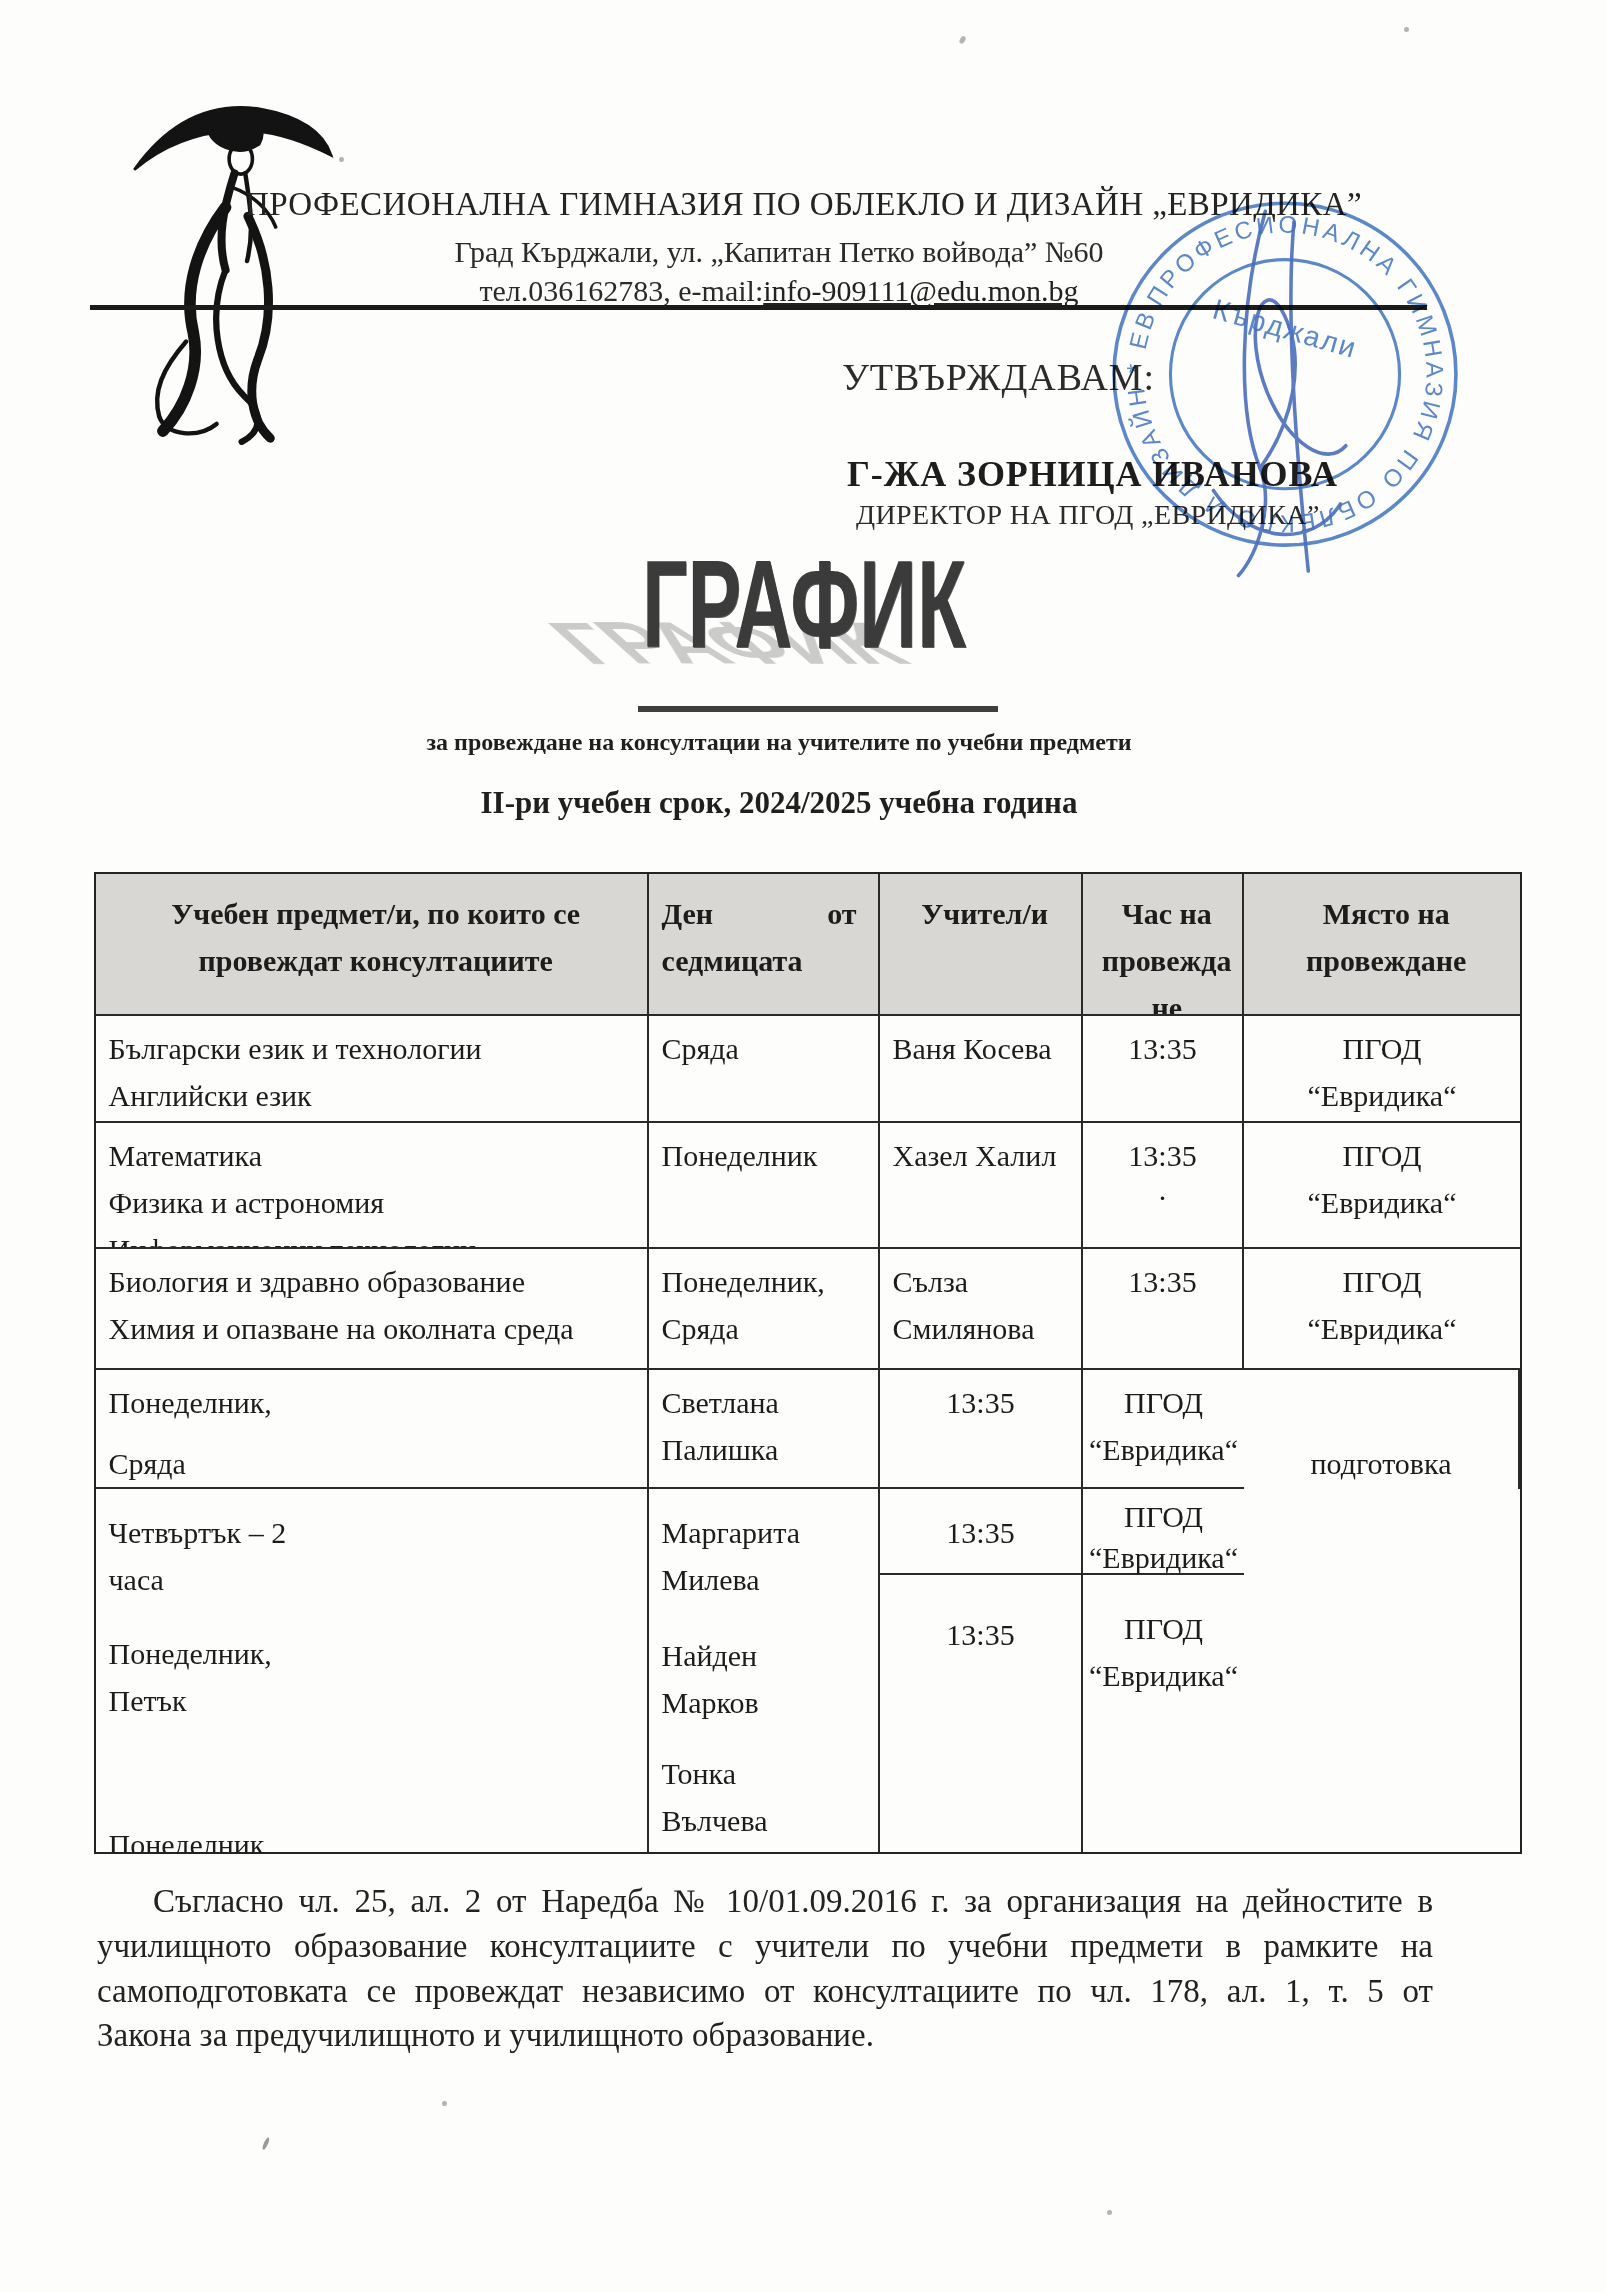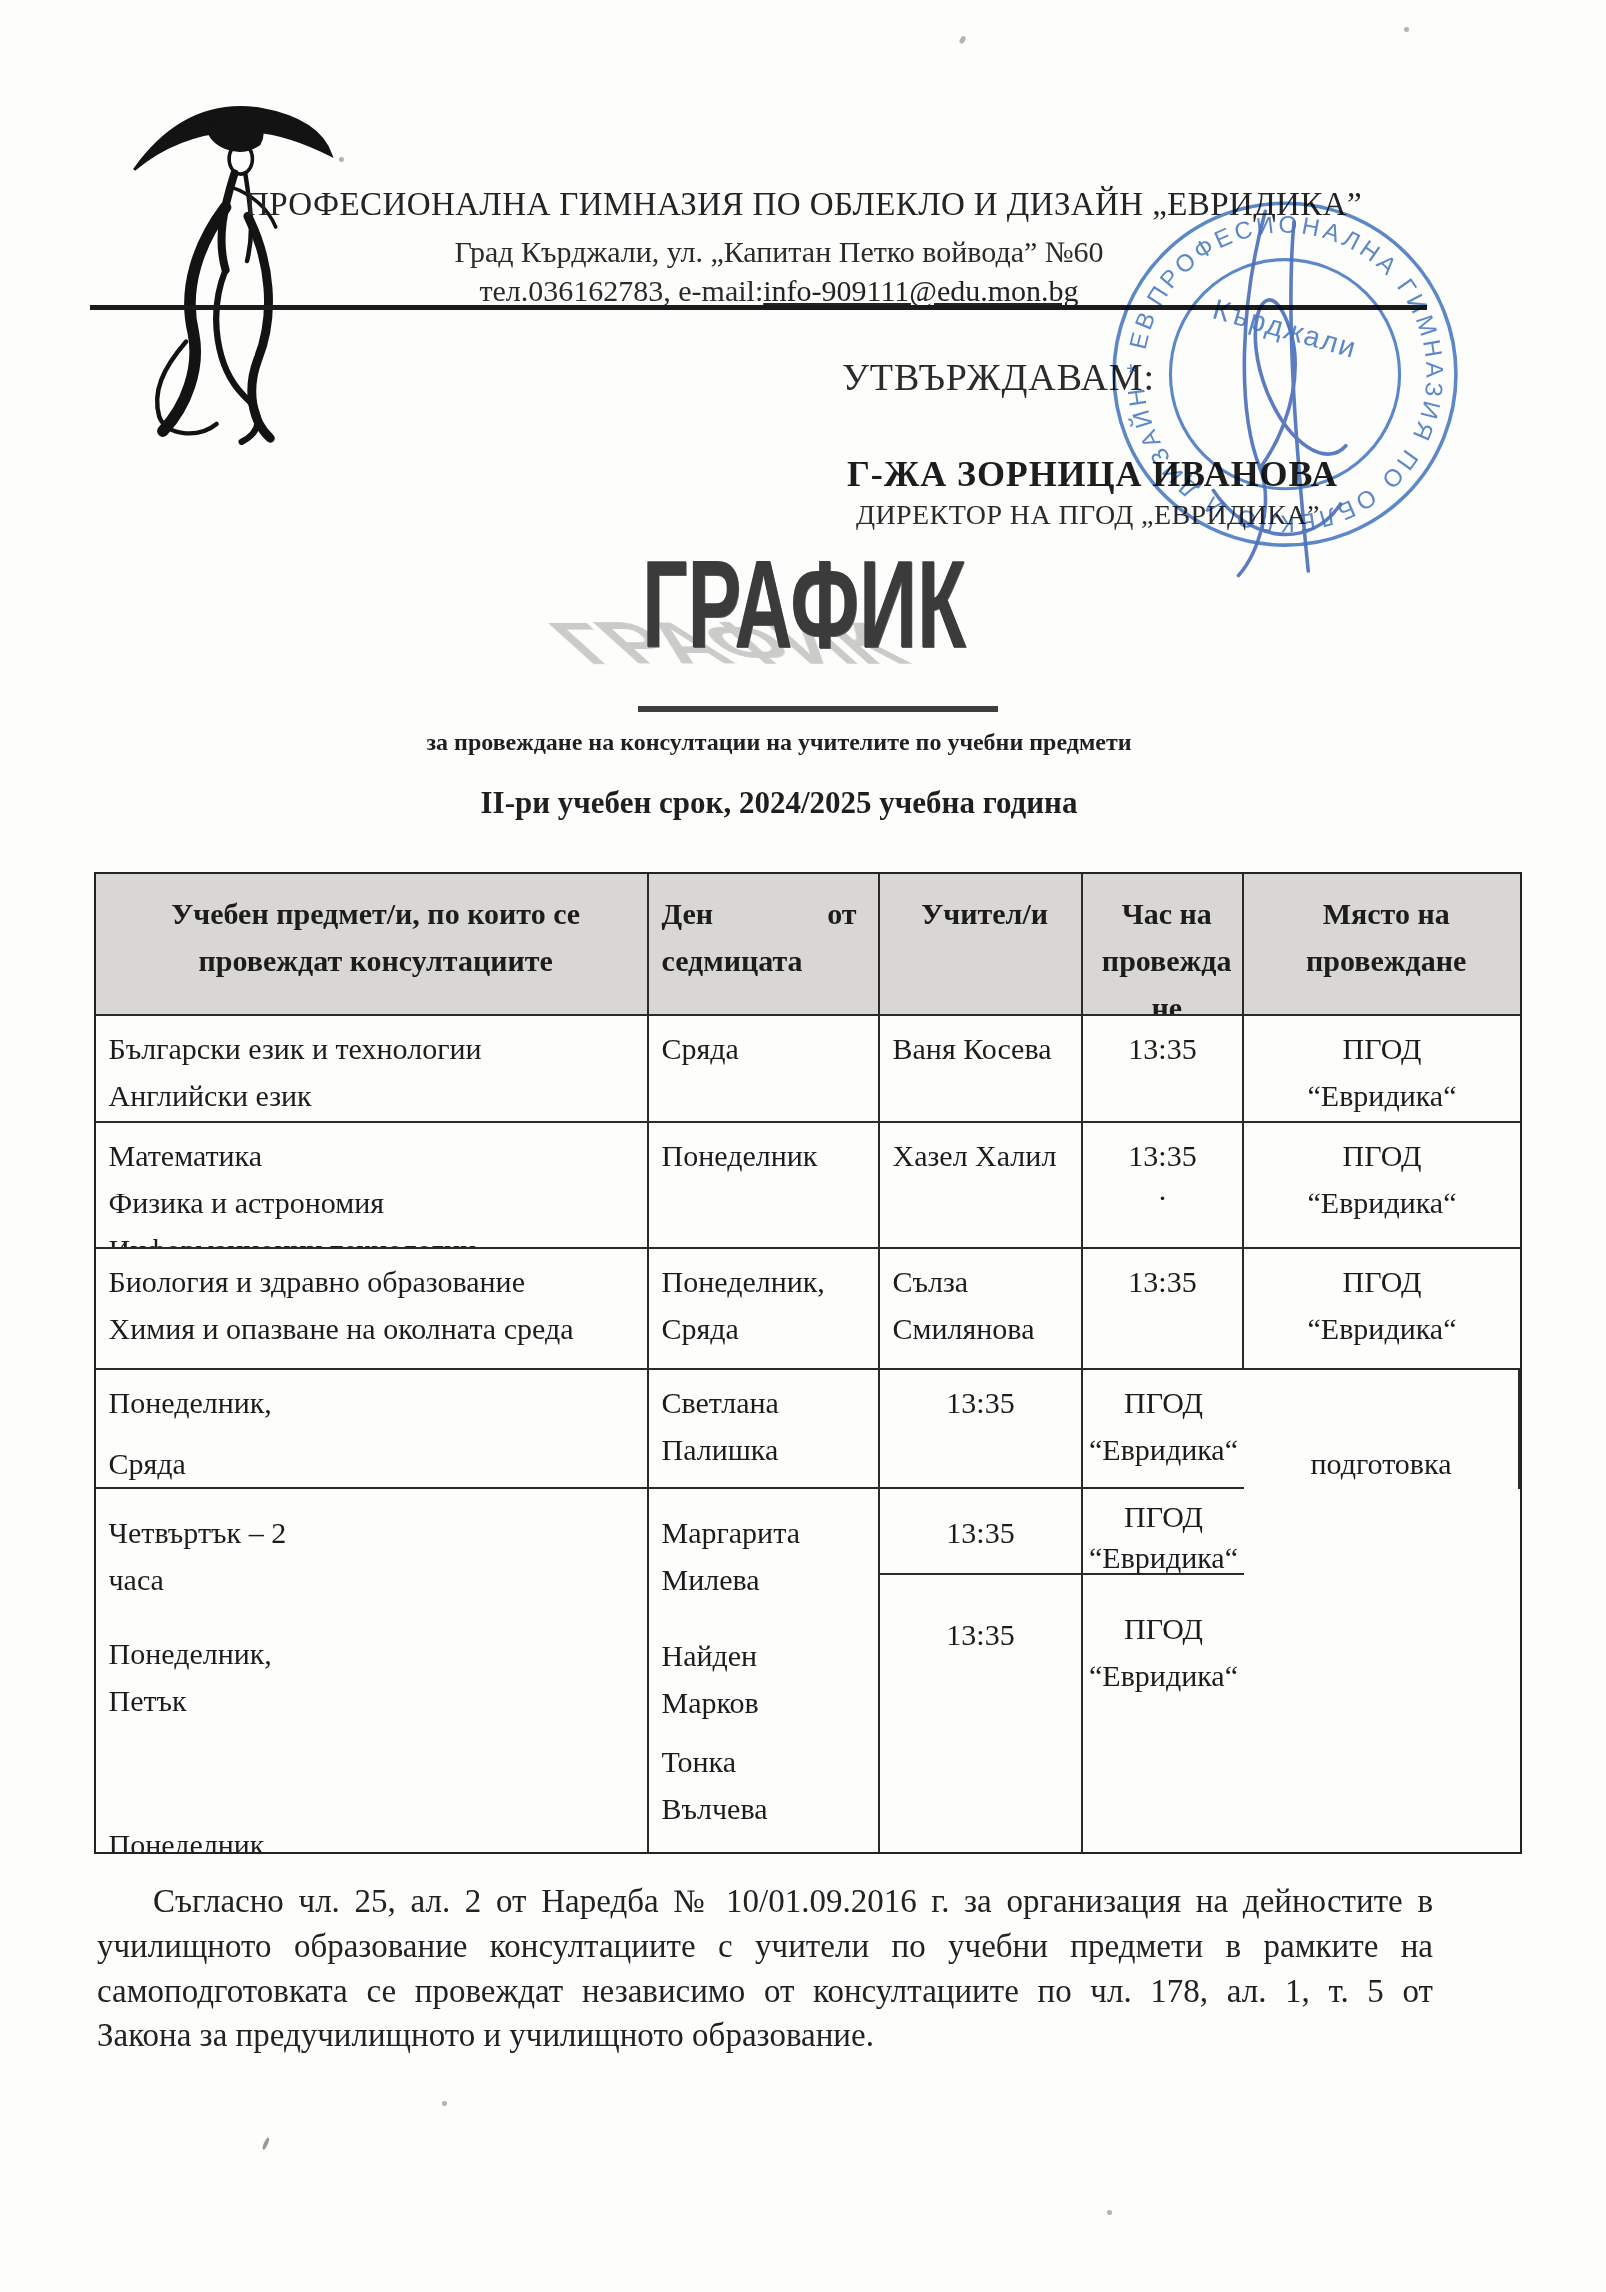--- a/index.html
+++ b/index.html
@@ -236,21 +236,21 @@
       <div style="margin-top:27px">Понеделник,</div>
       <div>Петък</div>
       <div style="margin-top:97px">Понеделник,</div>
 
     </div>
     <div class="cell bot crow-pad">
       <div>Маргарита</div>
       <div>Милева</div>
       <div style="margin-top:29px">Найден</div>
       <div>Марков</div>
-      <div style="margin-top:12px">Тонка</div>
+      <div style="margin-top:24px">Тонка</div>
       <div>Вълчева</div>
     </div>
     <div class="cell bot splitcell">
       <div class="subcell" style="padding-top:19.7px">
         <div>13:35</div>
       </div>
       <div class="subcell2" style="padding-top:36px">
         <div>13:35</div>
       </div>
     </div>

